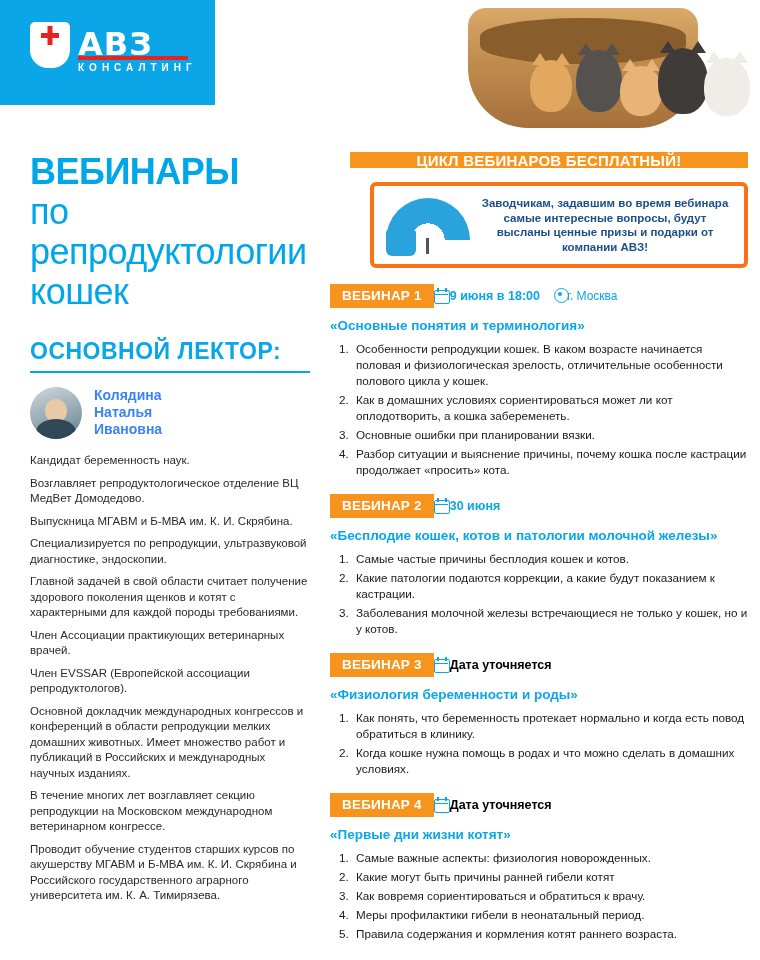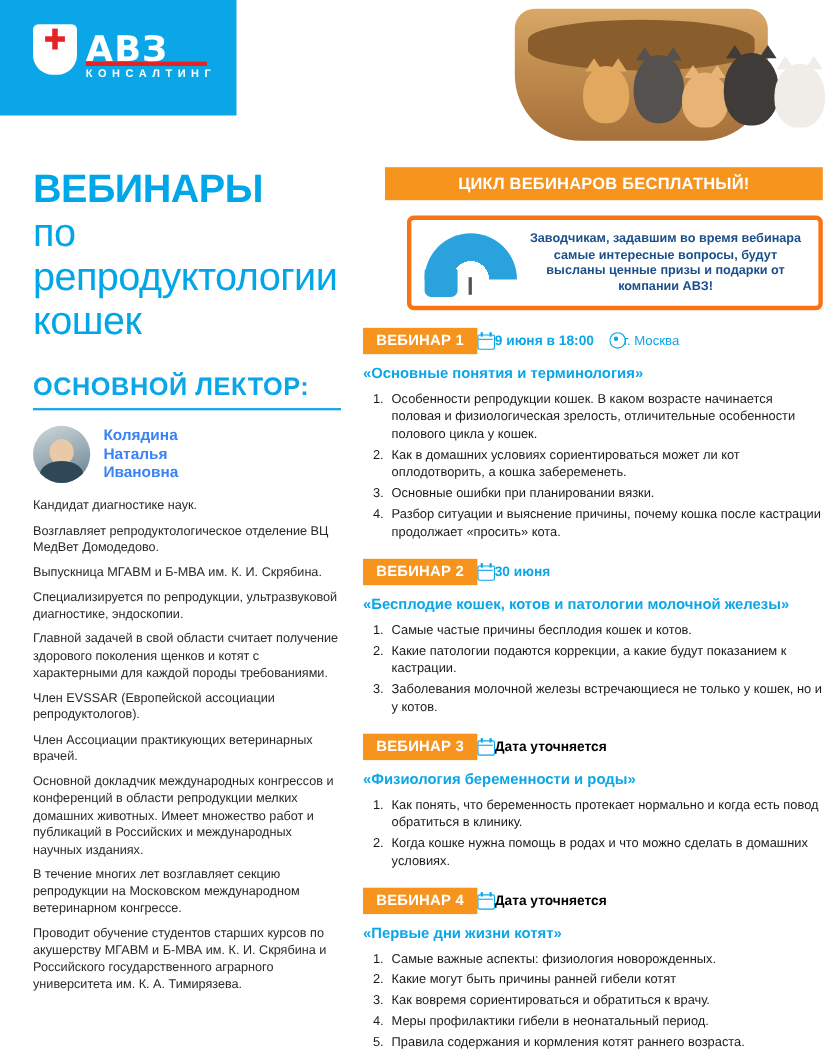--- a/index.html
+++ b/index.html
@@ -186,21 +186,21 @@
   }
   .bio p { margin: 0 0 7px 0; }
 
   
   .right-col {
     position: absolute;
     left: 330px; top: 152px;
     width: 418px;
   }
   .free-banner {
-    width: 398px; height: 30px;
+    width: 398px; height: 16px;
     background: #f7941e;
     color: #ffffff;
     font-size: 15px;
     font-weight: bold;
     display: flex;
     align-items: center;
     justify-content: center;
     letter-spacing: 0.2px;
     margin-left: 20px;
   }
@@ -365,27 +365,27 @@
     <div class="lect-row">
       <div class="avatar"></div>
       <div class="lect-name">
         <div>Колядина</div>
         <div>Наталья</div>
         <div>Ивановна</div>
       </div>
     </div>
 
     <div class="bio">
-      <p>Кандидат диагностике наук.</p>
+      <p>Кандидат беременность наук.</p>
       <p>Возглавляет репродуктологическое отделение ВЦ МедВет Домодедово.</p>
       <p>Выпускница МГАВМ и Б-МВА им. К. И. Скрябина.</p>
       <p>Специализируется по репродукции, ультразвуковой диагностике, эндоскопии.</p>
       <p>Главной задачей в свой области считает получение здорового поколения щенков и котят с характерными для каждой породы требованиями.</p>
+      <p>Член Ассоциации практикующих ветеринарных врачей.</p>
       <p>Член EVSSAR (Европейской ассоциации репродуктологов).</p>
-      <p>Член Ассоциации практикующих ветеринарных врачей.</p>
       <p>Основной докладчик международных конгрессов и конференций в области репродукции мелких домашних животных.  Имеет множество работ и публикаций в Российских и международных научных изданиях.</p>
       <p>В течение многих лет возглавляет секцию репродукции на Московском международном ветеринарном конгрессе.</p>
       <p>Проводит обучение студентов старших курсов по акушерству МГАВМ и Б-МВА им. К. И. Скрябина и Российского государственного аграрного университета им. К. А. Тимирязева.</p>
     </div>
   </div>
 
   <div class="right-col">
 
     <div class="free-banner">ЦИКЛ ВЕБИНАРОВ БЕСПЛАТНЫЙ!</div>
 

